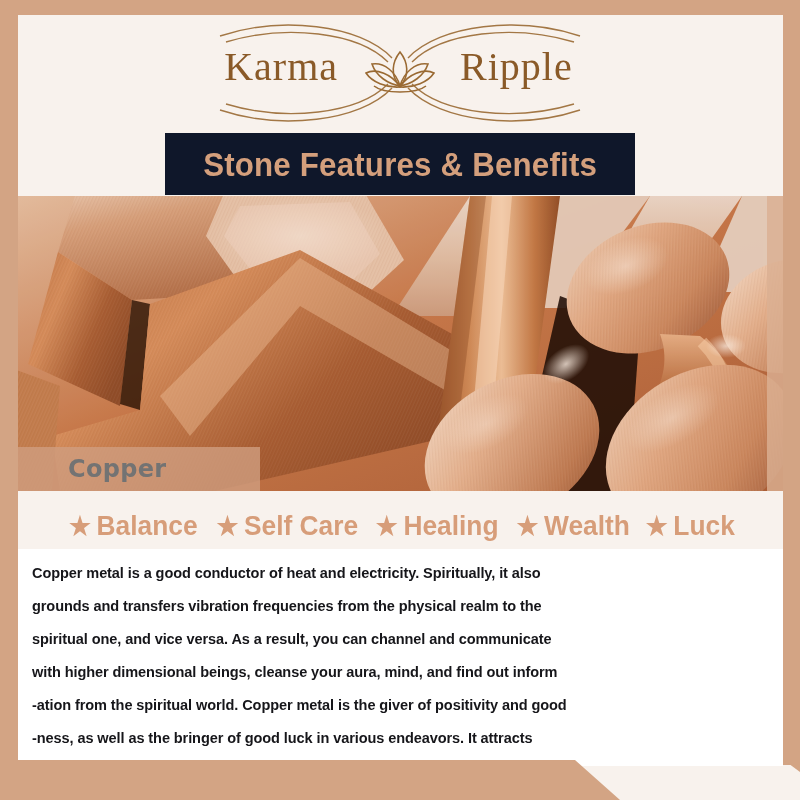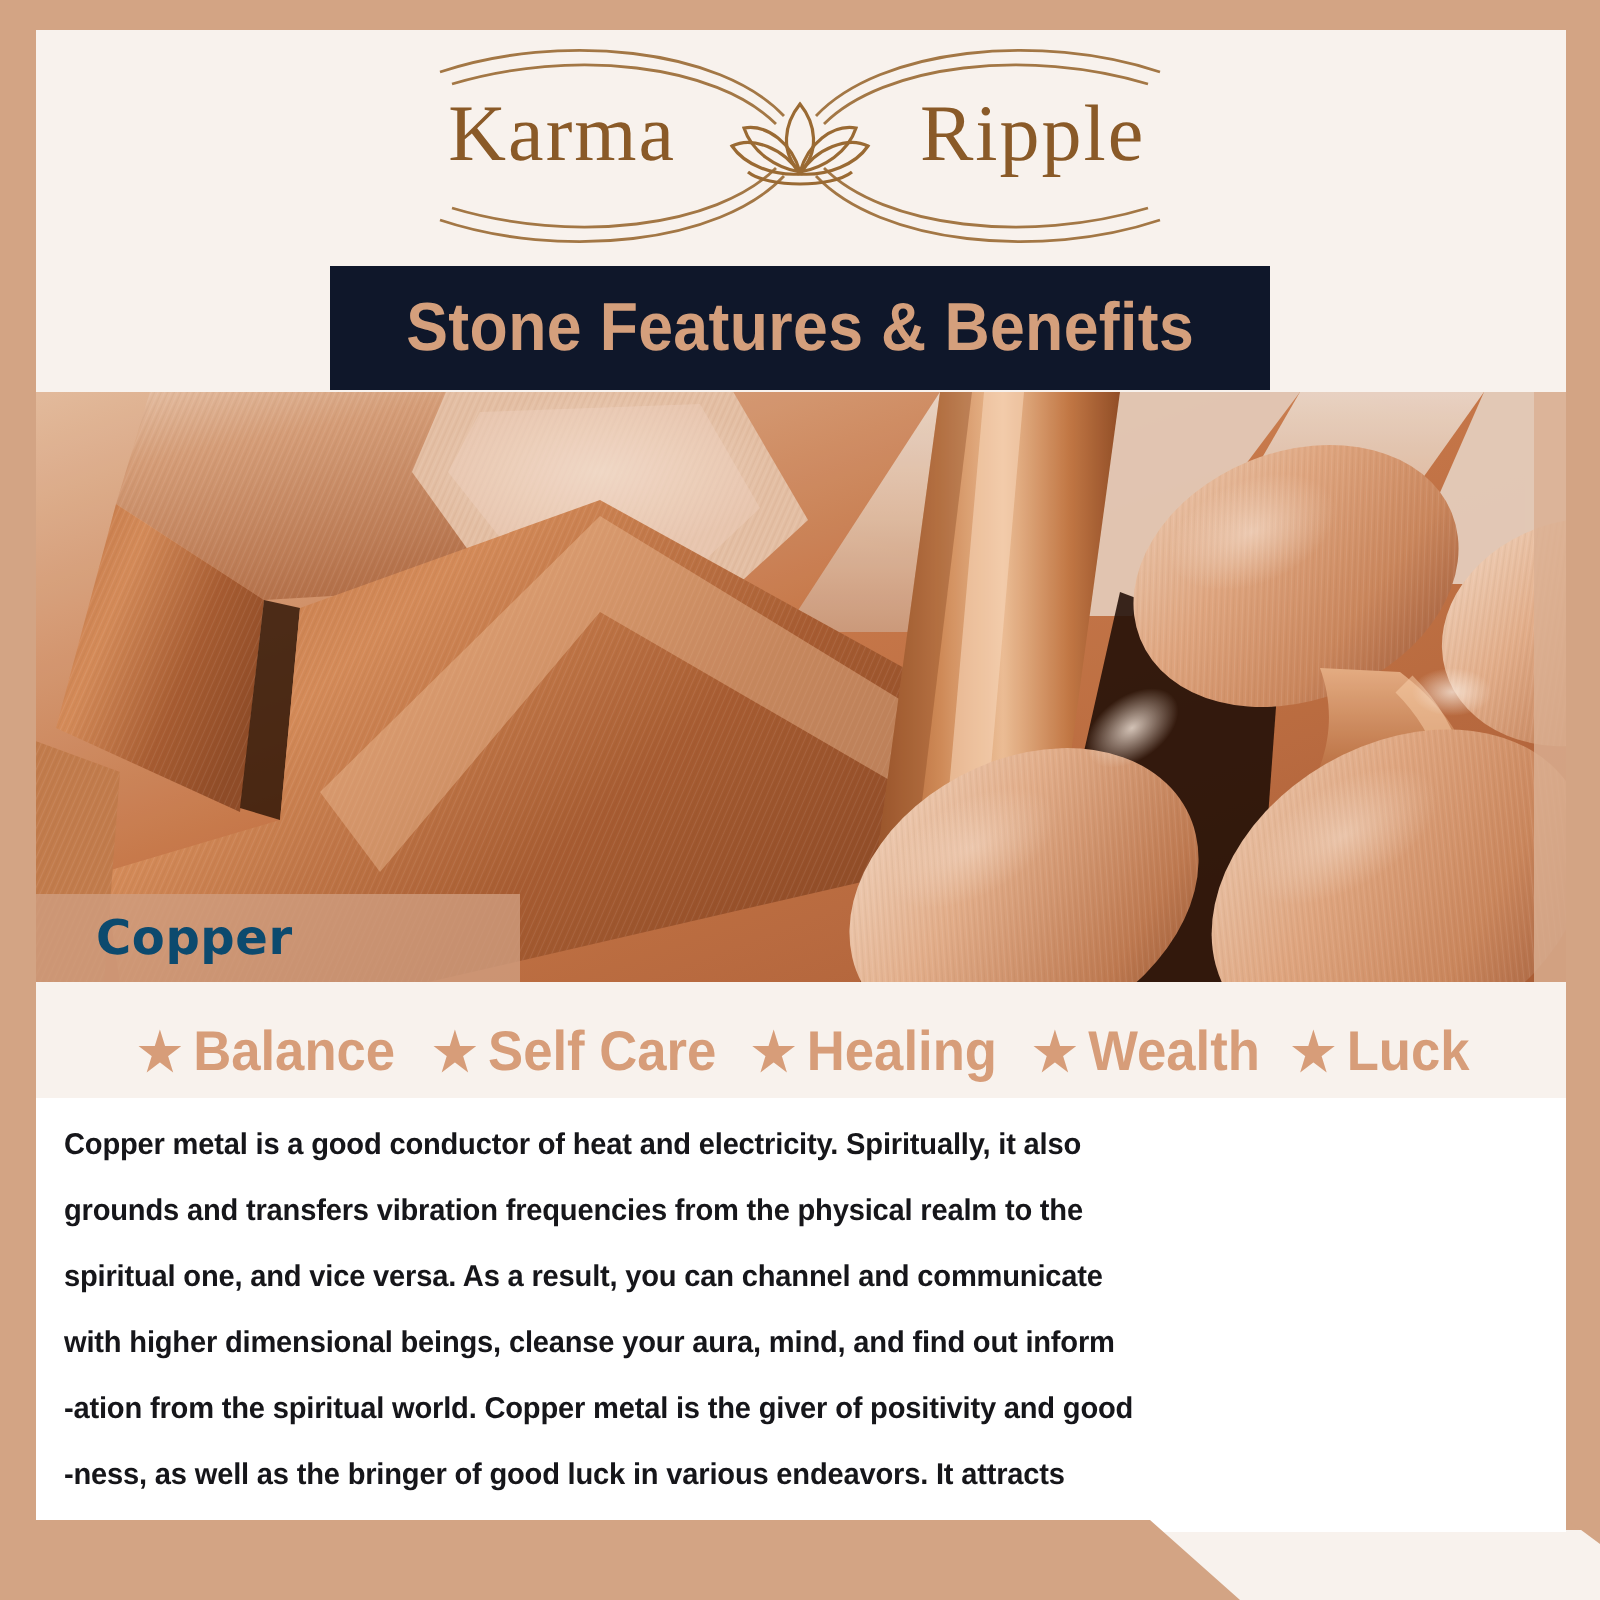--- a/index.html
+++ b/index.html
@@ -92,25 +92,25 @@
   }
 
   
   .caption-band{
     position:absolute;left:0;top:447px;width:260px;height:44px;
     background:rgba(208,158,128,.80);
     z-index:4;
     display:flex;align-items:center;
   }
   .caption-text{
-    color:#0c4a6e;
+    color:#737373;
     font-family:"DejaVu Sans","Liberation Sans",sans-serif;
     font-weight:bold;
     font-size:24px;
-    padding-left:48px;
+    padding-left:68px;
     letter-spacing:.3px;
   }
 
   
   .benefits{
     position:absolute;left:18px;top:503px;width:765px;height:46px;
     z-index:4;
     display:flex;align-items:center;justify-content:center;
     gap:0px;
   }

